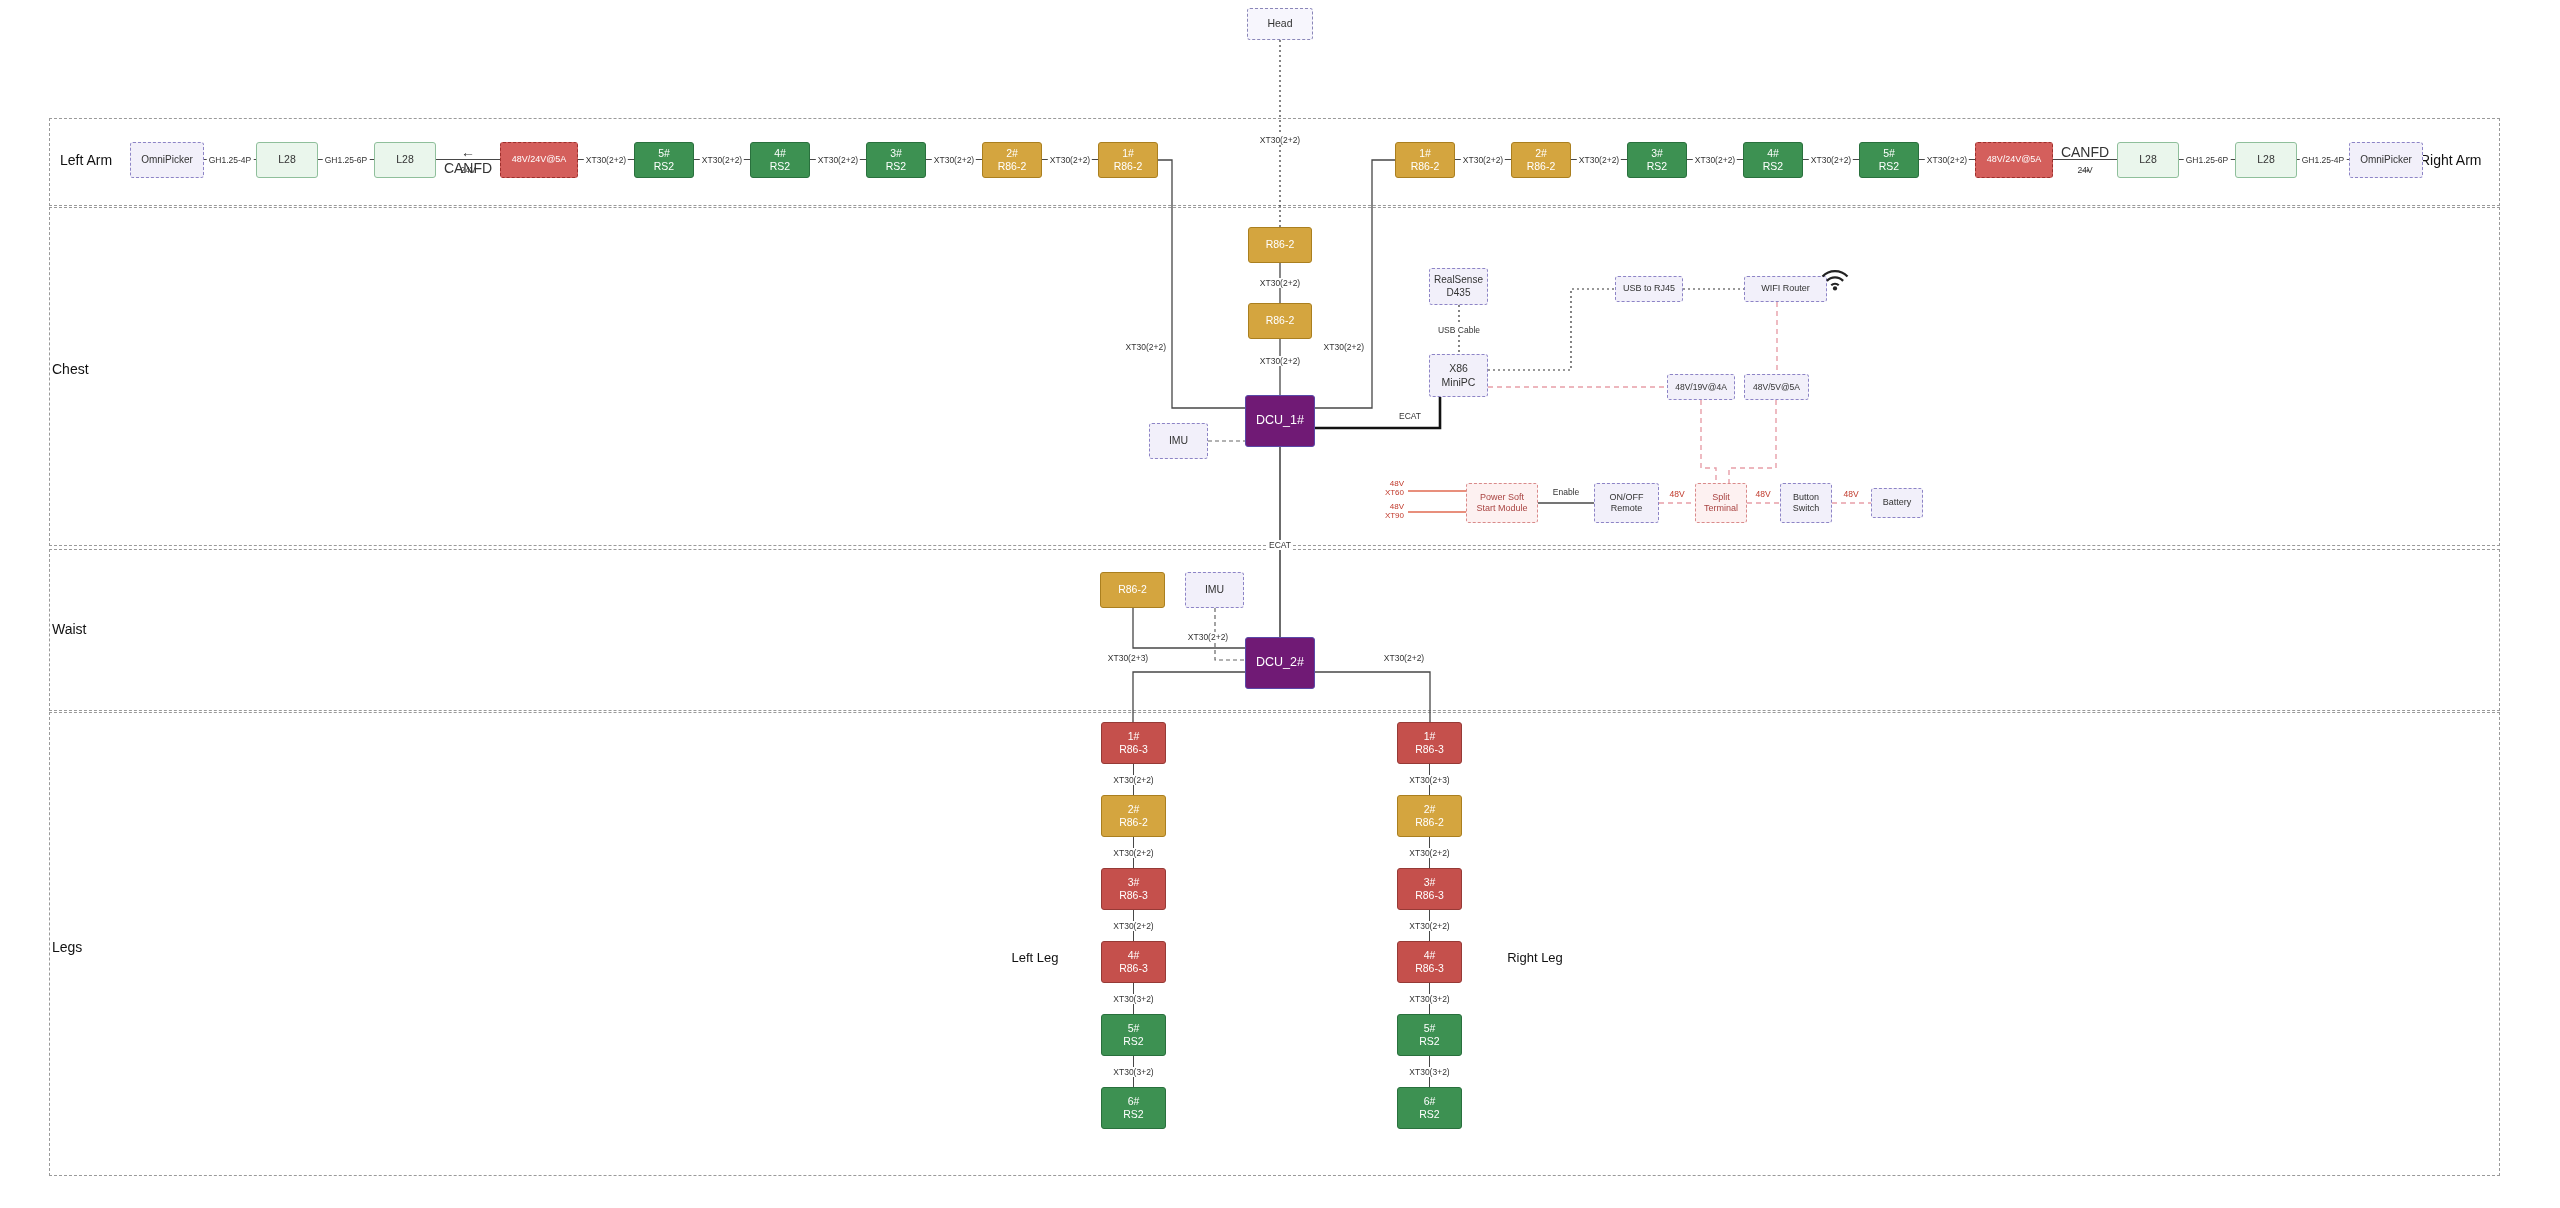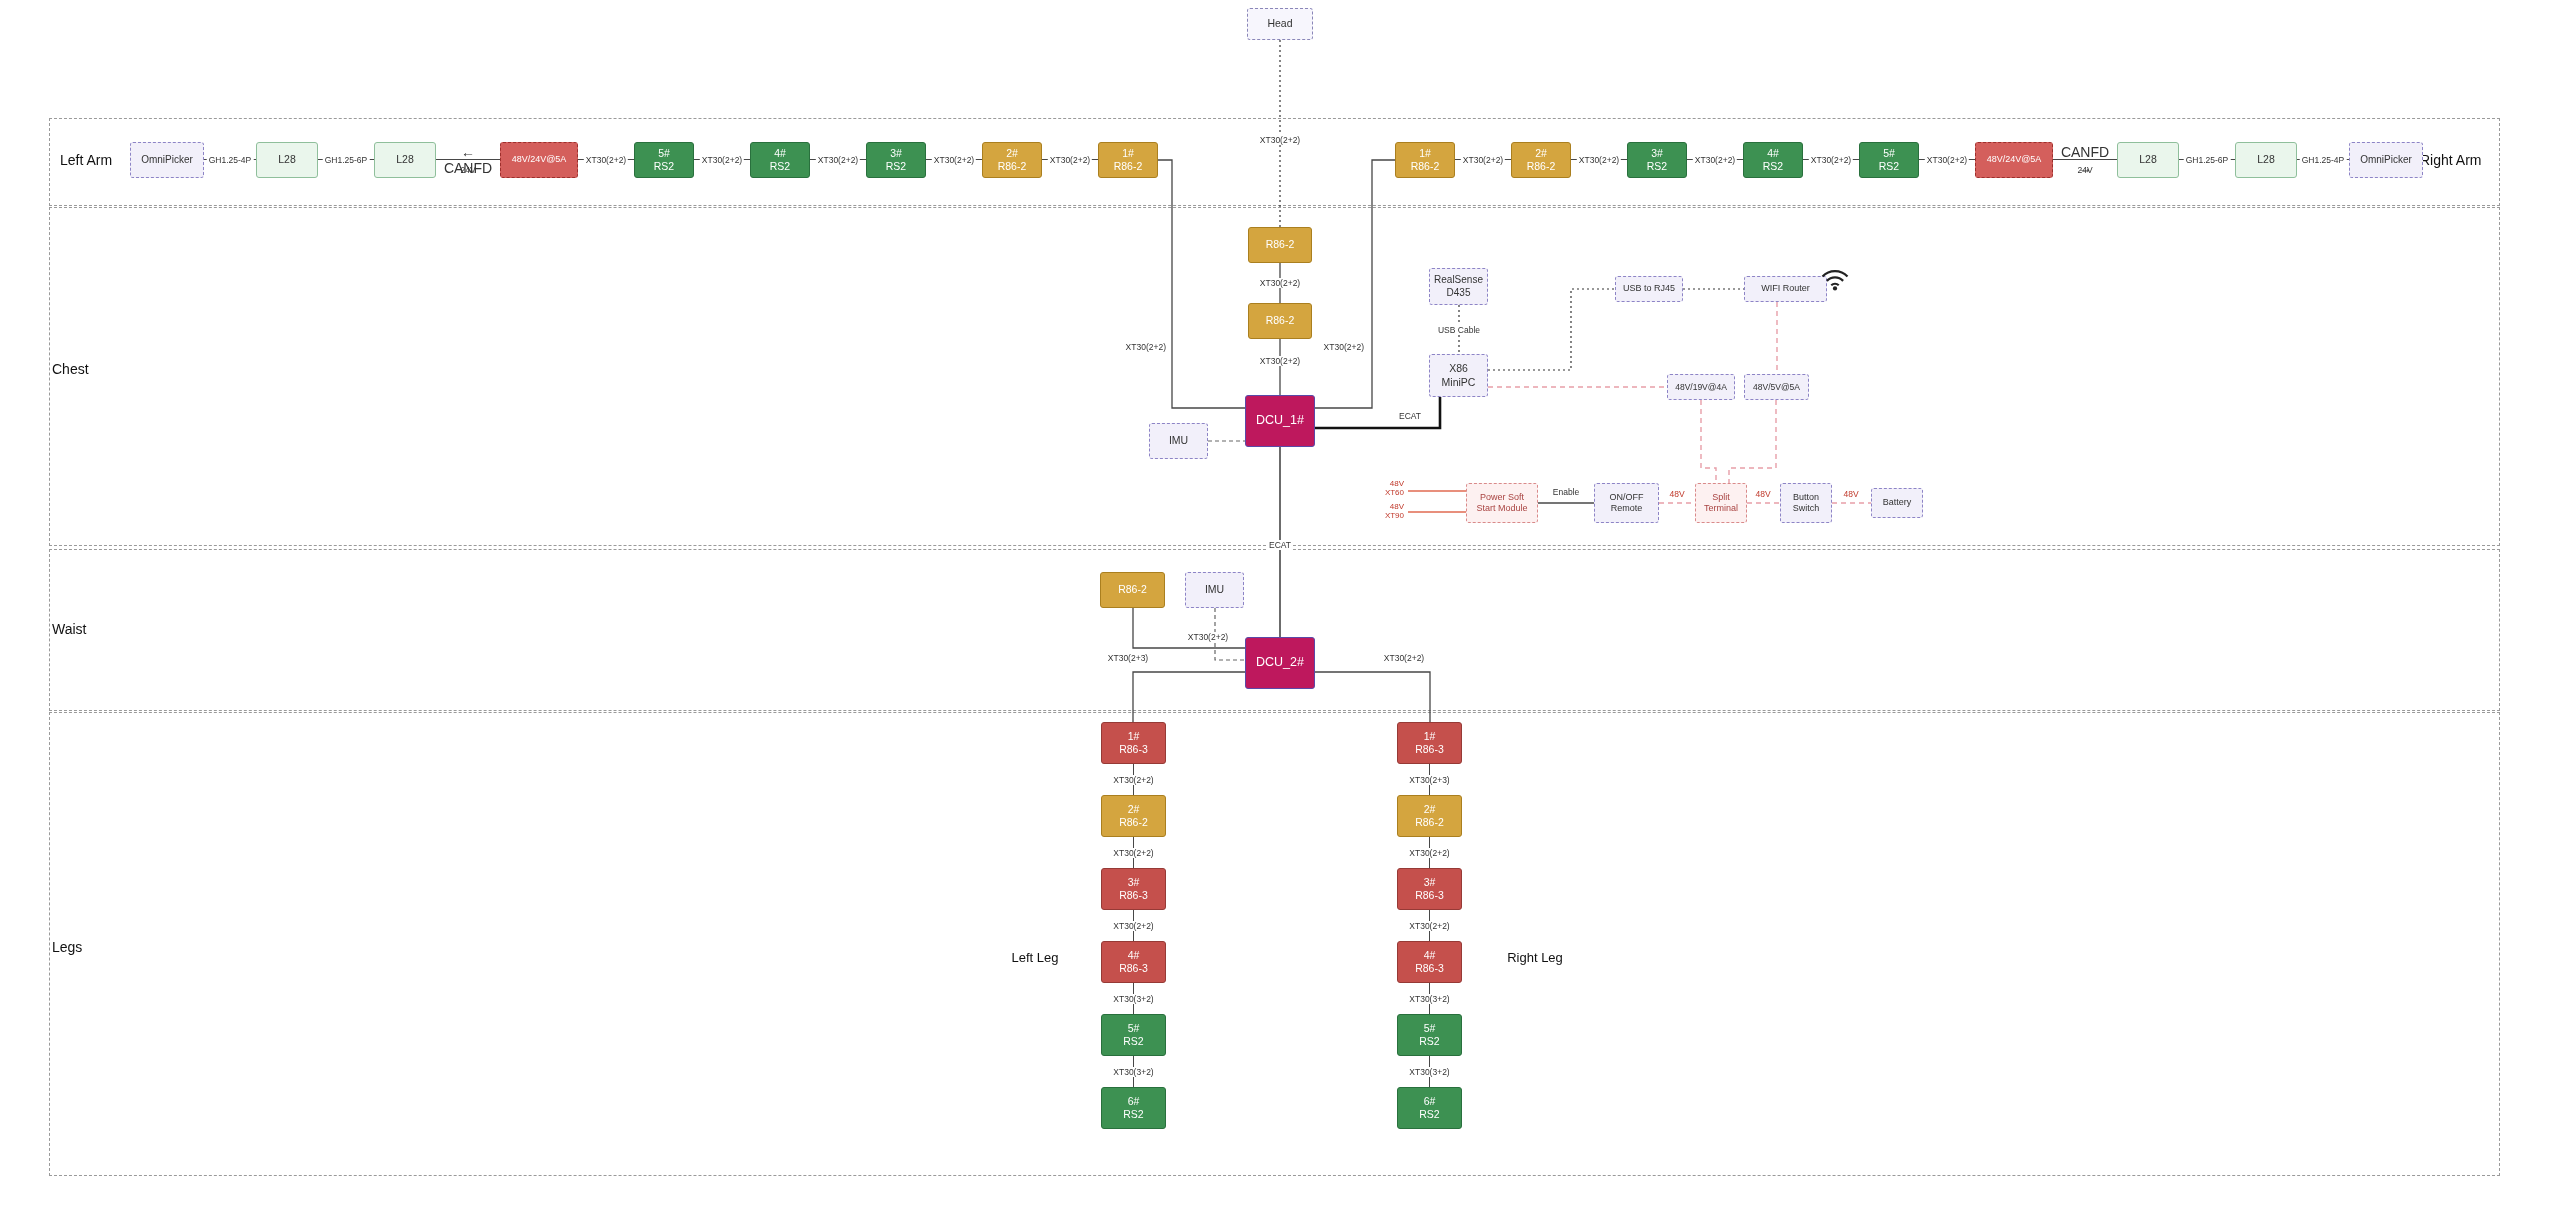--- a/index.html
+++ b/index.html
@@ -7,21 +7,21 @@
   #canvas{position:relative;width:2560px;height:1208px;background:#fff;overflow:hidden;}
   #wires{position:absolute;left:0;top:0;z-index:1;}
   .section{position:absolute;border:1.5px dashed #9a9a9a;z-index:0;}
   .seclabel{position:absolute;font-size:14px;color:#111;z-index:2;white-space:nowrap;}
   .abs{position:absolute;}
   .box{box-sizing:border-box;display:flex;flex-direction:column;align-items:center;justify-content:center;
        text-align:center;border-radius:3px;font-size:10.5px;line-height:1.25;white-space:nowrap;z-index:2;}
   .c-green {background:#3d9152;border:1px solid #29703d;color:#fff;}
   .c-yellow{background:#d4a53f;border:1px solid #aa7f1f;color:#fff;}
   .c-redm  {background:#c5504c;border:1px solid #963a36;color:#fff;}
-  .c-purple{background:#be185d;border:1px solid #5a49a8;color:#fff;font-size:12.5px;}
+  .c-purple{background:#701a75;border:1px solid #5a49a8;color:#fff;font-size:12.5px;}
   .c-lgreen{background:#eaf6ec;border:1px solid #8fbf9b;color:#333;}
   .c-lav   {background:#f2f0fa;border:1.3px dashed #8d84c6;color:#333;}
   .c-rconv {background:#d45f5c;border:1.3px dashed #9c2f2c;color:#fff;font-size:9px;}
   .c-pink  {background:#fdf1f1;border:1.3px dashed #d98a8a;color:#a94442;}
   .c-head  {background:#f7f6fd;border:1.3px dashed #8a86b8;color:#333;}
   .fs9{font-size:9px;} .fs85{font-size:8.5px;} .fs10{font-size:10px;}
   .chain{position:absolute;display:flex;align-items:center;z-index:2;}
   .chain .box{height:36px;flex:0 0 auto;}
   .hlink{position:relative;height:36px;flex:0 0 auto;}
   .hlink .wire{position:absolute;left:0;right:0;top:17.4px;border-top:1.3px solid #474747;}

